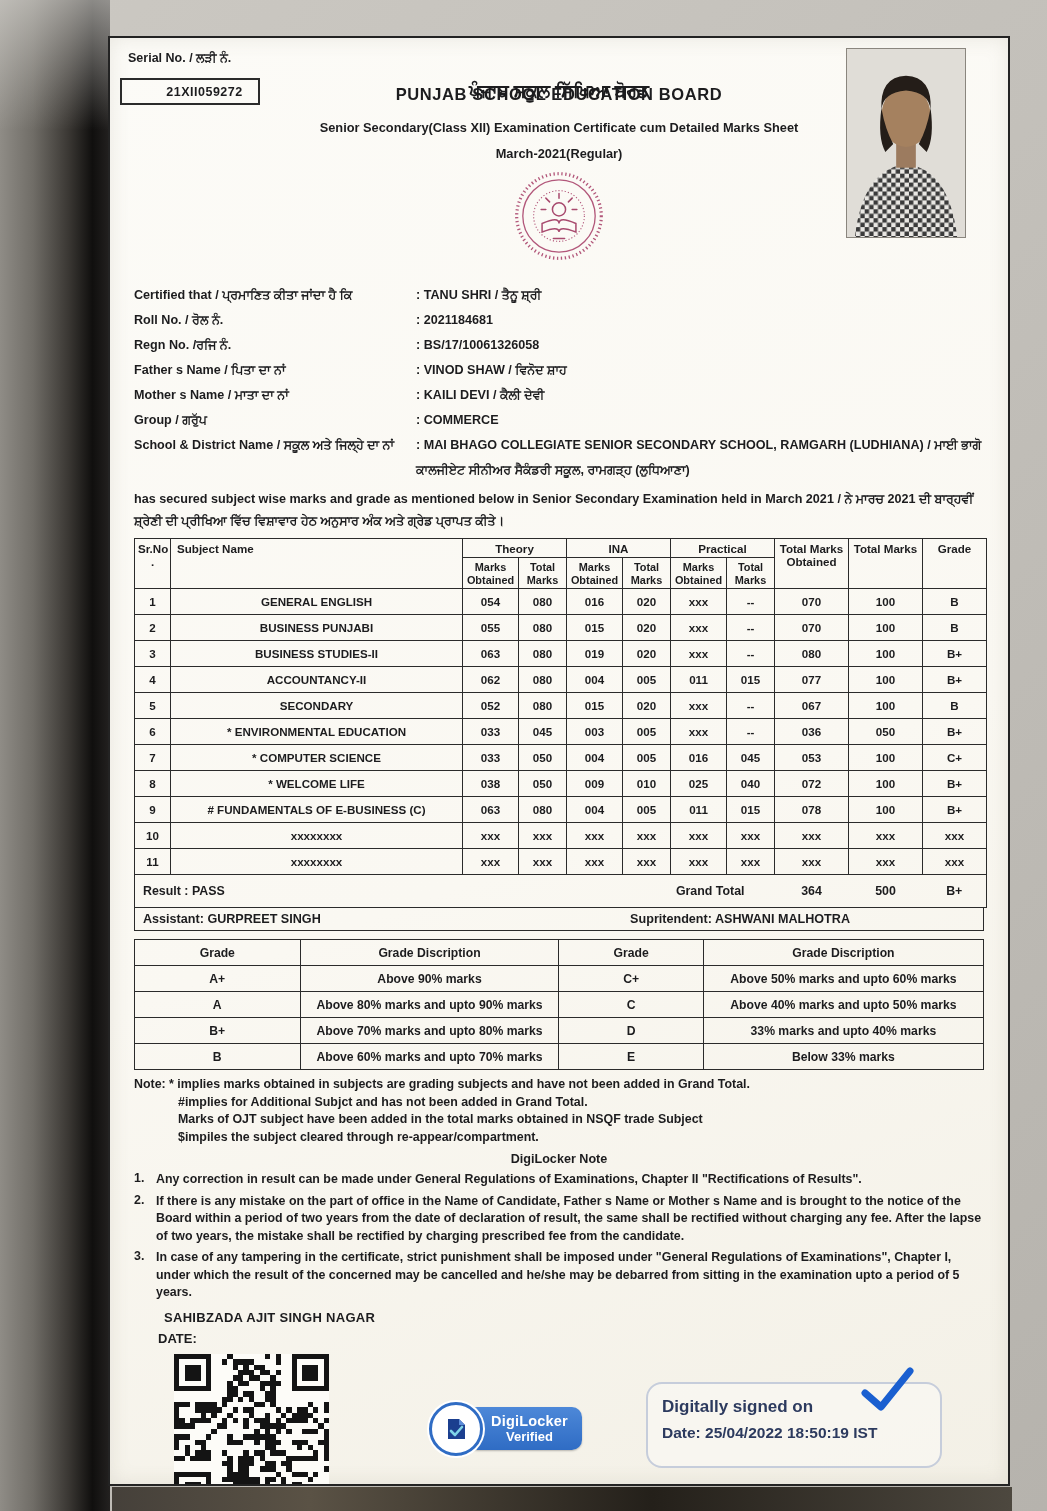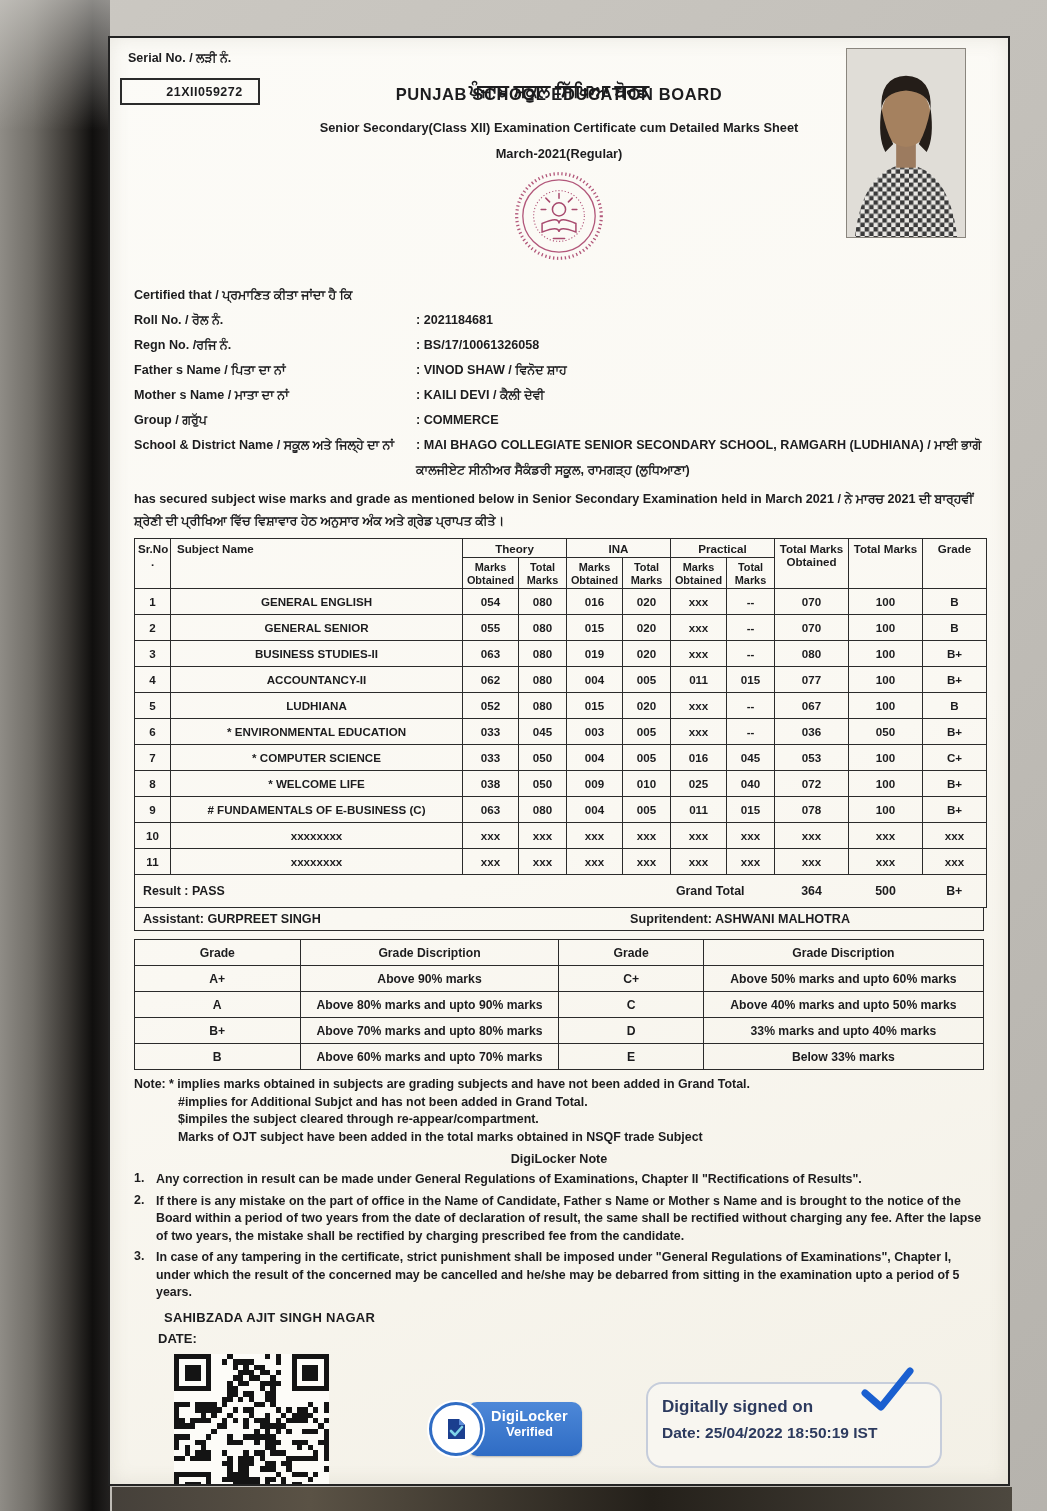--- a/index.html
+++ b/index.html
@@ -89,21 +89,21 @@
   .imp-item { display:flex; margin-bottom:4px; font-size:12.4px; font-weight:600; }
   .imp-num { flex:0 0 22px; }
   .imp-text { flex:1; line-height:17.5px; }
   .place { margin:8px 0 0 30px; font-weight:700; font-size:13px; letter-spacing:.3px; }
   .date-label { margin:6px 0 0 24px; font-weight:700; font-size:13px; }
   
   .footer-row { display:flex; align-items:flex-start; margin-top:8px; padding:0 42px 0 40px; }
   .qr-wrap { width:155px; height:155px; background:#fdfcf8; }
   .qr-wrap svg { display:block; width:155px; height:155px; shape-rendering:crispEdges; }
   .badge-wrap { margin:48px 0 0 100px; }
-  .dl-badge { position:relative; display:flex; }
+  .dl-badge { position:relative; display:flex; align-items:center; }
   .dl-circle {
     width:54px; height:54px; border-radius:50%; background:#fff; border:3px solid #2f6cc4;
     display:flex; align-items:center; justify-content:center; z-index:2; box-shadow:0 0 0 2px #fff;
   }
   .dl-pill {
     margin-left:-16px; background:linear-gradient(#4d88d8,#2f6cc4);
     border-radius:10px; padding:6px 14px 6px 24px; color:#fff; text-align:center;
     box-shadow:0 1px 2px rgba(0,0,0,.25);
   }
   .dl-line1 { font-size:14.5px; font-weight:700; letter-spacing:.2px; }
@@ -169,20 +169,21 @@
       </svg>
     </div>
   </div>
 
   <div class="cert-body">
 
     <div class="student-block">
 
         <div class="field-row">
           <div class="field-label">Certified that / ਪ੍ਰਮਾਣਿਤ ਕੀਤਾ ਜਾਂਦਾ ਹੈ ਕਿ</div>
+          <div class="field-value">: TANU SHRI / ਤੈਨੂ ਸ਼੍ਰੀ</div>
         </div>
 
         <div class="field-row">
           <div class="field-label">Roll No. / ਰੋਲ ਨੰ.</div>
           <div class="field-value">: 2021184681</div>
         </div>
 
         <div class="field-row">
           <div class="field-label">Regn No. /ਰਜਿ ਨੰ.</div>
           <div class="field-value">: BS/17/10061326058</div>
@@ -256,21 +257,21 @@
             <td>020</td>
             <td>xxx</td>
             <td>--</td>
             <td>070</td>
             <td>100</td>
             <td>B</td>
           </tr>
 
           <tr>
             <td>2</td>
-            <td class="subject-cell">GENERAL SENIOR</td>
+            <td class="subject-cell">BUSINESS PUNJABI</td>
             <td>055</td>
             <td>080</td>
             <td>015</td>
             <td>020</td>
             <td>xxx</td>
             <td>--</td>
             <td>070</td>
             <td>100</td>
             <td>B</td>
           </tr>
@@ -298,21 +299,21 @@
             <td>005</td>
             <td>011</td>
             <td>015</td>
             <td>077</td>
             <td>100</td>
             <td>B+</td>
           </tr>
 
           <tr>
             <td>5</td>
-            <td class="subject-cell">LUDHIANA</td>
+            <td class="subject-cell">SECONDARY</td>
             <td>052</td>
             <td>080</td>
             <td>015</td>
             <td>020</td>
             <td>xxx</td>
             <td>--</td>
             <td>067</td>
             <td>100</td>
             <td>B</td>
           </tr>
@@ -463,23 +464,23 @@
           </tr>
         </tbody>
     </table>
 
     <div class="notes">
       <div>Note: * implies marks obtained in subjects are grading subjects and have not been added in Grand Total.</div>
       <div class="notes-indent-wrap">
 
           <div>#implies for Additional Subjct and has not been added in Grand Total.</div>
 
+          <div>Marks of OJT subject have been added in the total marks obtained in NSQF trade Subject</div>
+
           <div>$impiles the subject cleared through re-appear/compartment.</div>
-
-          <div>Marks of OJT subject have been added in the total marks obtained in NSQF trade Subject</div>
         </div>
     </div>
 
     <div class="important-title">DigiLocker Note</div>
 
     <div>
 
         <div class="imp-item">
           <div class="imp-num">1.</div>
           <div class="imp-text">Any correction in result can be made under General Regulations of Examinations, Chapter II "Rectifications of Results".</div>

